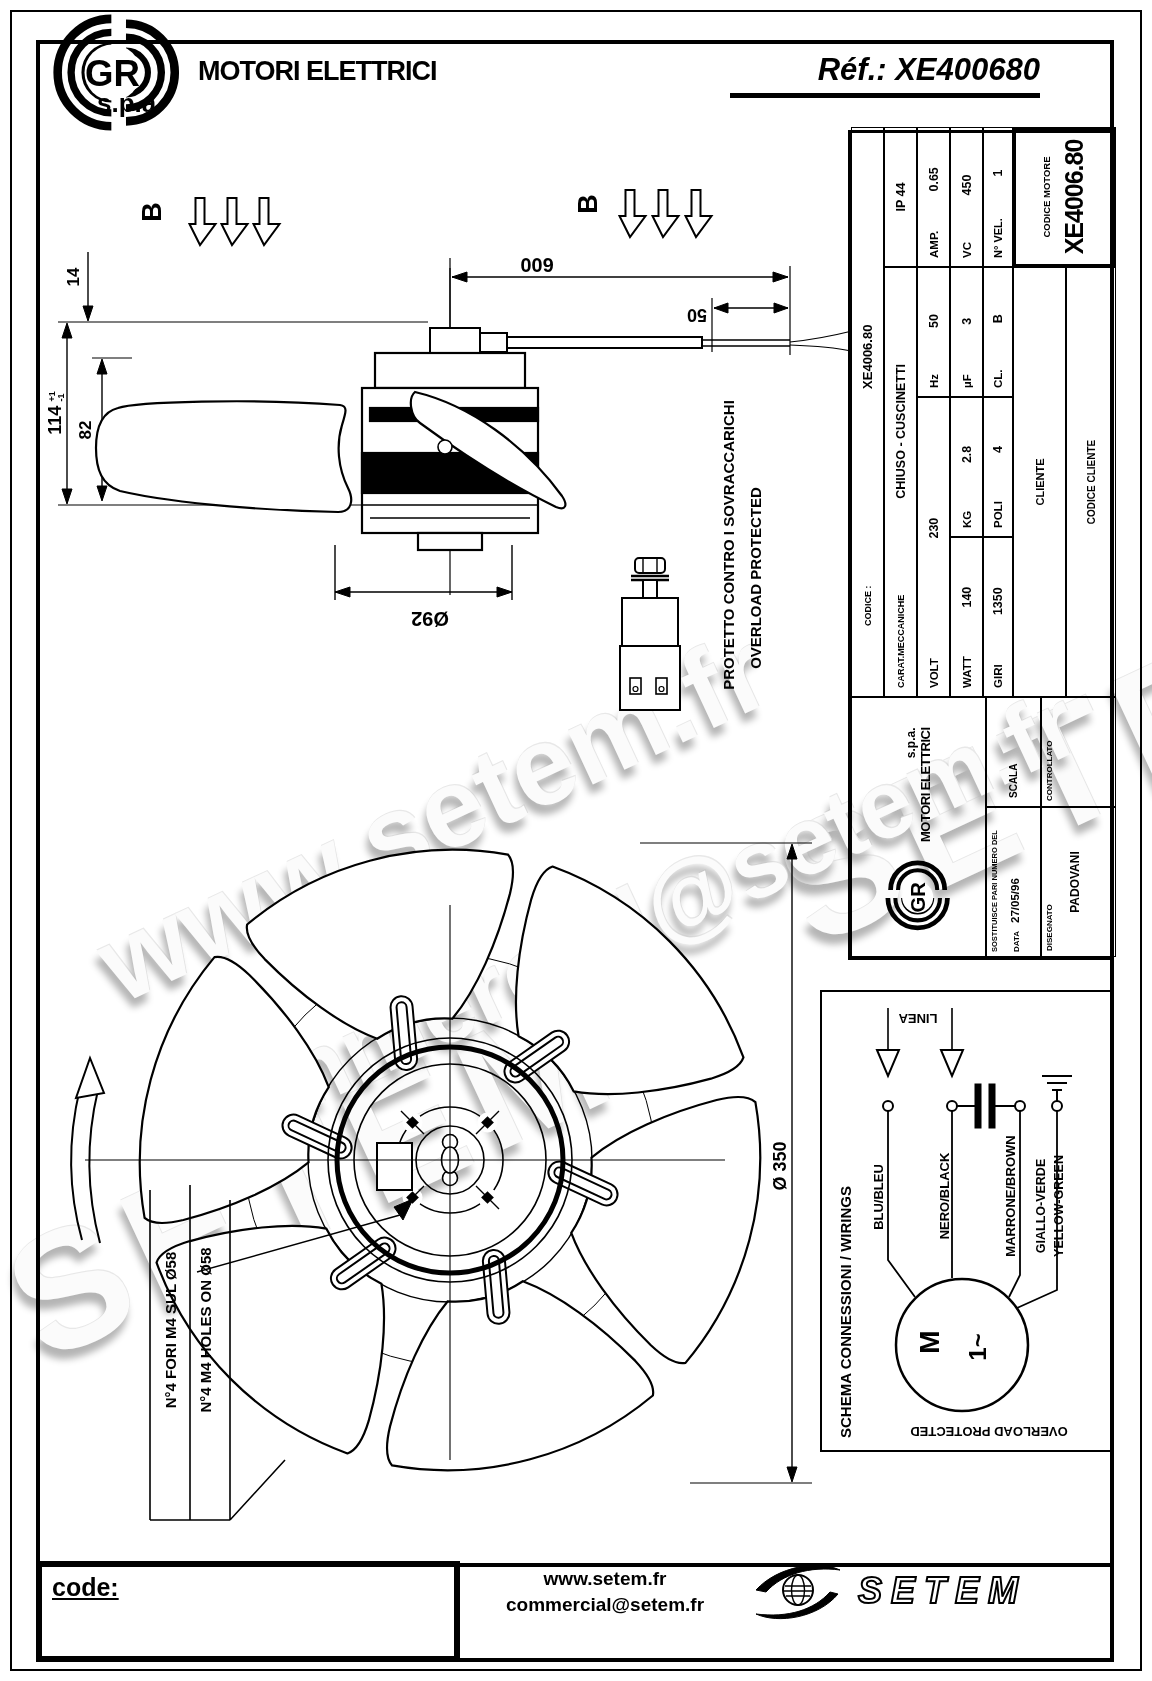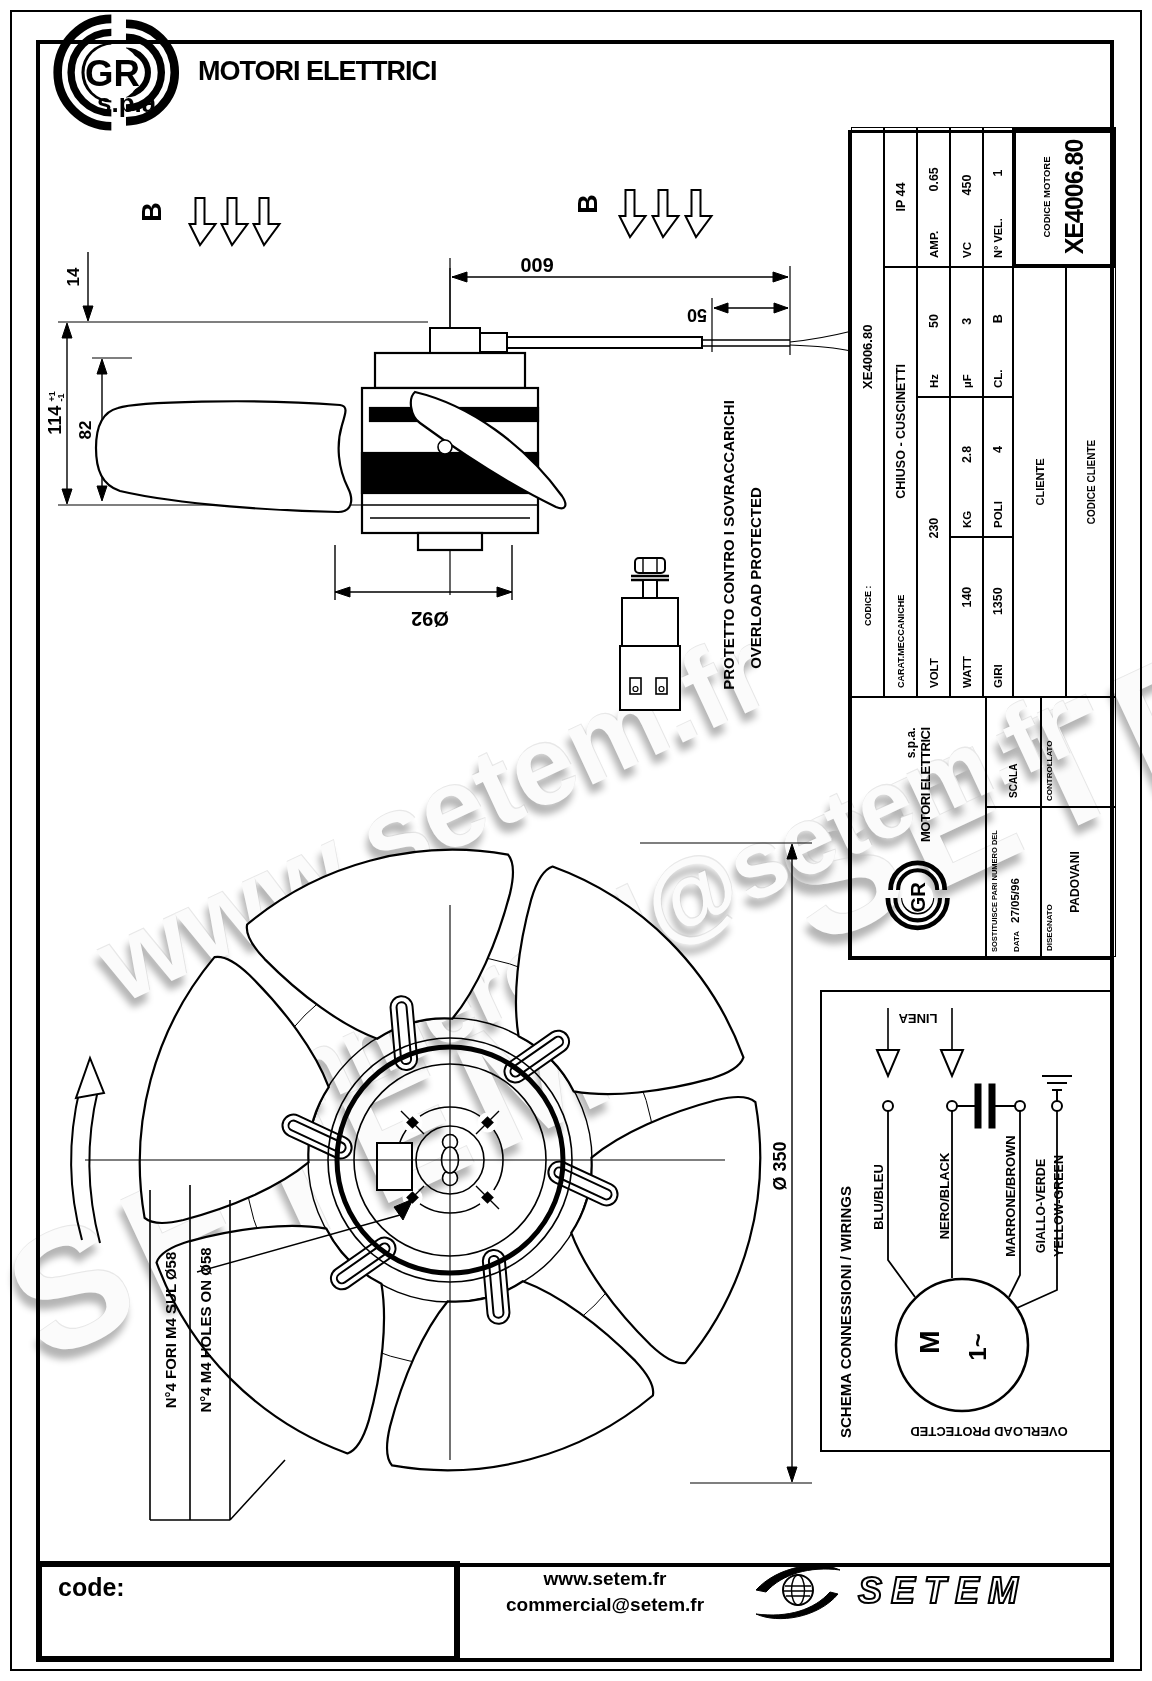--- a/index.html
+++ b/index.html
@@ -38,20 +38,22 @@
       <path d="M62,26 A22,22 0 1 0 62,70" stroke-width="5"></path>
       <path d="M74,8 A40,40 0 0 1 74,88" stroke-width="7"></path>
       <path d="M74,19 A29,29 0 0 1 74,77" stroke-width="6"></path>
       <path d="M74,30 A18,18 0 0 1 74,66" stroke-width="5"></path>
     </g>
     <circle cx="63" cy="48" r="23" fill="#fff"></circle>
     <text x="63" y="59" text-anchor="middle" font-size="30" font-weight="bold" font-family="Liberation Sans, sans-serif">GR</text>
   </svg>
   <div class="abs z2 b" style="left:198px;top:56px;font-size:27px;letter-spacing:-1px;">MOTORI ELETTRICI</div>
   <div class="abs z2 b" style="left:97px;top:88px;font-size:26px;">s.p.a</div>
+  <div class="abs z2 b" style="left:730px;top:52px;width:310px;text-align:right;font-size:31px;font-style:italic;
+              border-bottom:5px solid #000;padding-bottom:5px;">Réf.: XE400680</div>
 
   <svg class="abs z2" style="left:30px;top:140px" width="850" height="580" viewBox="0 0 850 580">
     <g stroke="#000" fill="none">
 
       <path d="M420,118 V455" stroke-width="1.2"></path>
 
       <path d="M28,182 H398 M28,365 H332 M62,218 H102 M420,128 V212 M760,126 V215 M682,158 V212" stroke-width="1.2"></path>
 
       <path d="M422,137 H758" stroke-width="1.4"></path>
       <path d="M422,137 l15,-5 v10 z M758,137 l-15,-5 v10 z" fill="#000" stroke-width="1"></path>
@@ -357,21 +359,21 @@
   <div class="vt b z2" style="left:944px;top:1196px;font-size:13px;">NERO/BLACK</div>
   <div class="vt b z2" style="left:1010px;top:1196px;font-size:13px;">MARRONE/BROWN</div>
   <div class="vt b z2" style="left:1041px;top:1206px;font-size:12.5px;">GIALLO-VERDE</div>
   <div class="vt b z2" style="left:1059px;top:1206px;font-size:12.5px;">YELLOW-GREEN</div>
   <div class="vt b z2" style="left:930px;top:1342px;font-size:28px;">M</div>
   <div class="vt b z2" style="left:978px;top:1347px;font-size:24px;">1~</div>
   <div class="flip b z2" style="left:989px;top:1431px;font-size:13px;">OVERLOAD PROTECTED</div>
 
   <div class="abs z2" style="left:40px;top:1563px;width:1070px;height:4px;background:#000;"></div>
   <div class="abs" style="left:36px;top:1561px;width:424px;height:101px;border:6px solid #000;box-sizing:border-box;background:#fff;z-index:3;">
-    <div class="b" style="position:absolute;left:16px;top:6px;font-size:25px;">code:</div>
+    <div class="b" style="position:absolute;left:10px;top:6px;font-size:25px;text-decoration:underline;">code:</div>
   </div>
   <div class="abs b z2" style="left:490px;top:1568px;width:230px;text-align:center;font-size:19px;">www.setem.fr</div>
   <div class="abs b z2" style="left:490px;top:1594px;width:230px;text-align:center;font-size:19px;">commercial@setem.fr</div>
   <div class="abs z2" style="left:748px;top:1560px;width:330px;height:62px;display:flex;align-items:center;gap:10px;">
     <svg width="100" height="62" viewBox="0 0 100 62">
       <path d="M8,30 C30,6 70,0 92,10 C62,6 34,14 18,32 Z" fill="#000" stroke="#000" stroke-width="1"></path>
       <path d="M90,34 C70,58 30,64 8,54 C40,58 66,50 82,32 Z" fill="#000" stroke="#000" stroke-width="1"></path>
       <circle cx="50" cy="30" r="15" fill="#fff" stroke="#000" stroke-width="2"></circle>
       <path d="M37,26 H63 M36,31 H64 M38,36 H62" stroke="#000" stroke-width="1.4"></path>
       <ellipse cx="50" cy="30" rx="6.5" ry="15" fill="none" stroke="#000" stroke-width="1.4"></ellipse>

